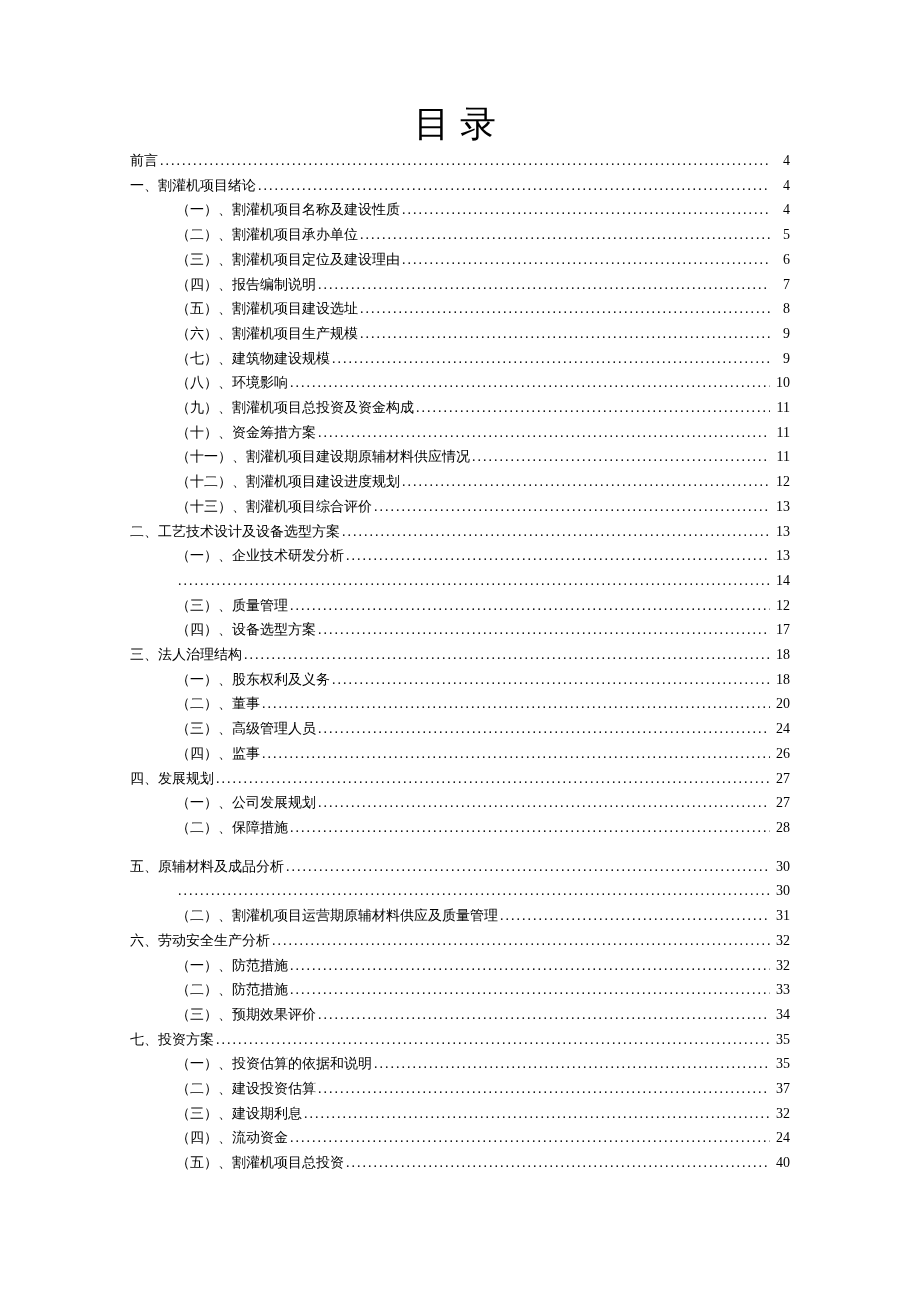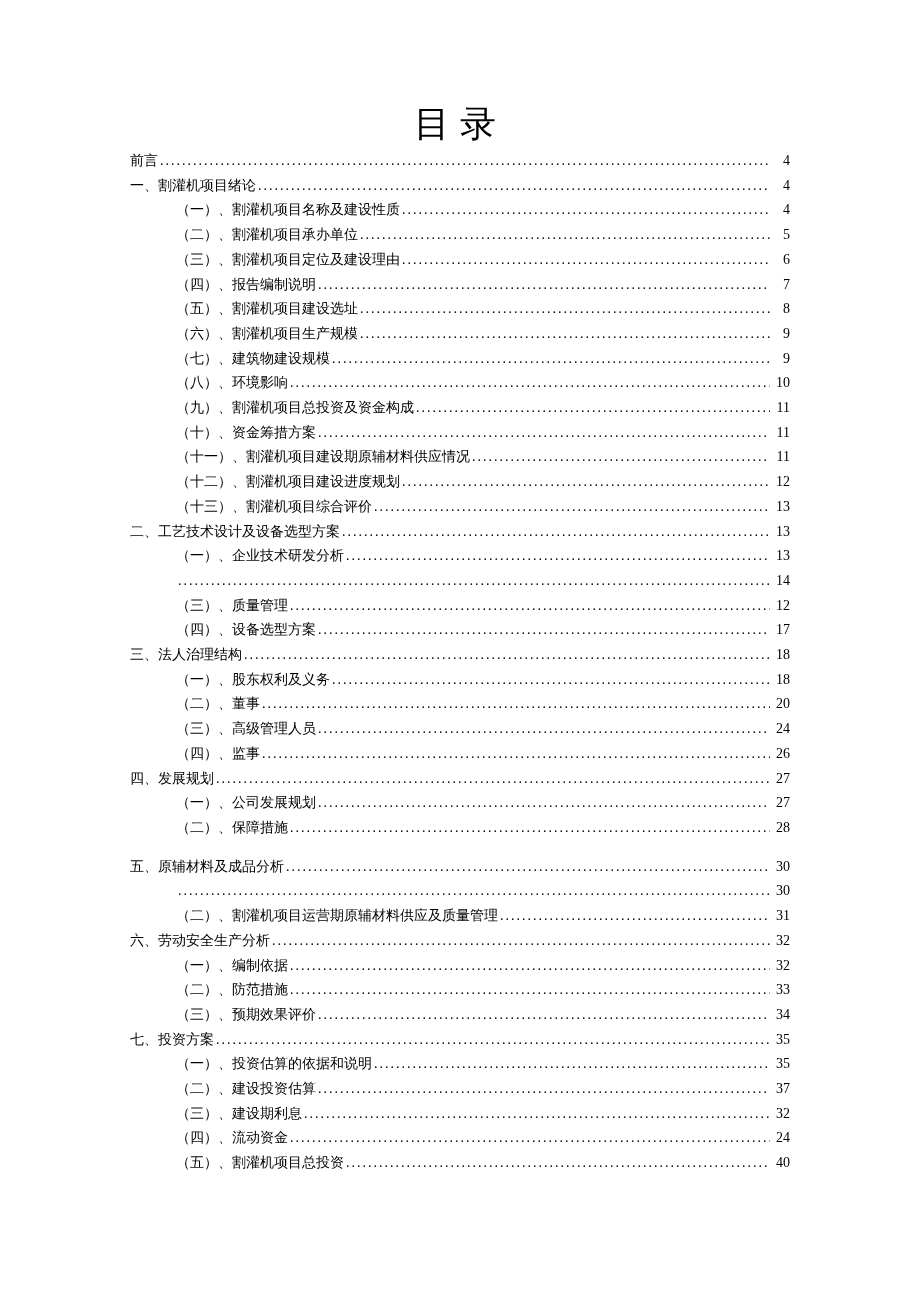--- a/index.html
+++ b/index.html
@@ -214,21 +214,21 @@
       <span class="toc-label">（二）、割灌机项目运营期原辅材料供应及质量管理</span>
       <span class="toc-dots"></span>
       <span class="toc-page">31</span>
     </div>
     <div class="toc-row level-0">
       <span class="toc-label">六、劳动安全生产分析</span>
       <span class="toc-dots"></span>
       <span class="toc-page">32</span>
     </div>
     <div class="toc-row level-1">
-      <span class="toc-label">（一）、编制依据</span>
+      <span class="toc-label">（一）、防范措施</span>
       <span class="toc-dots"></span>
       <span class="toc-page">32</span>
     </div>
     <div class="toc-row level-1">
       <span class="toc-label">（二）、防范措施</span>
       <span class="toc-dots"></span>
       <span class="toc-page">33</span>
     </div>
     <div class="toc-row level-1">
       <span class="toc-label">（三）、预期效果评价</span>

